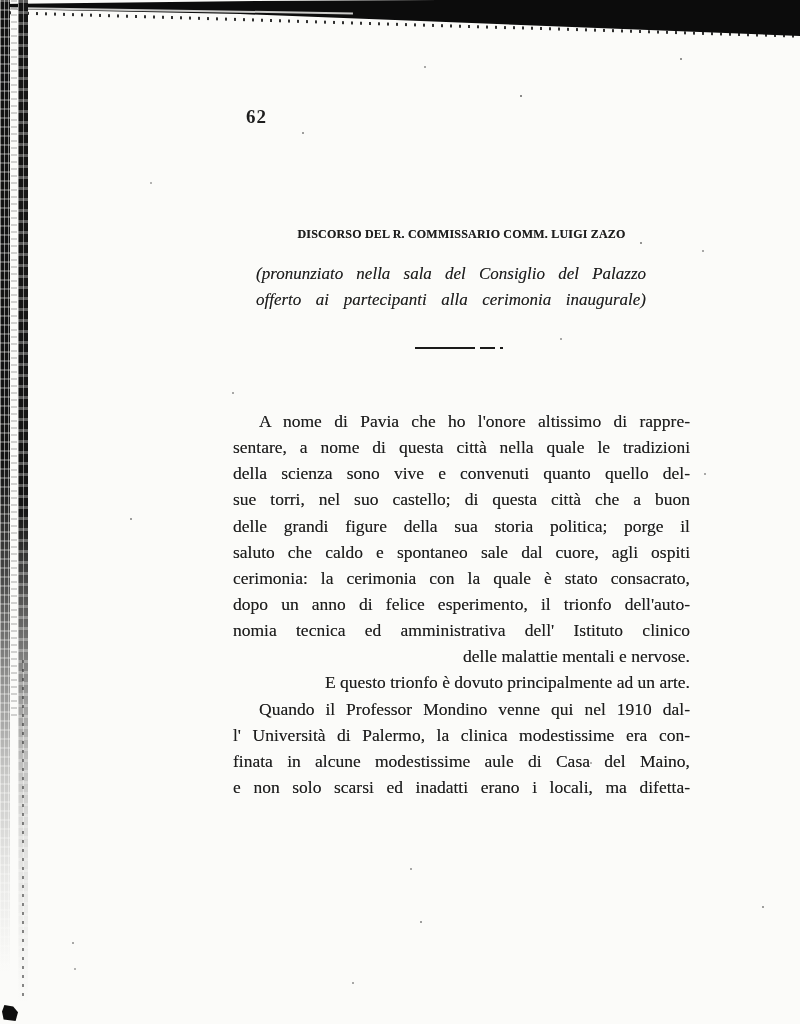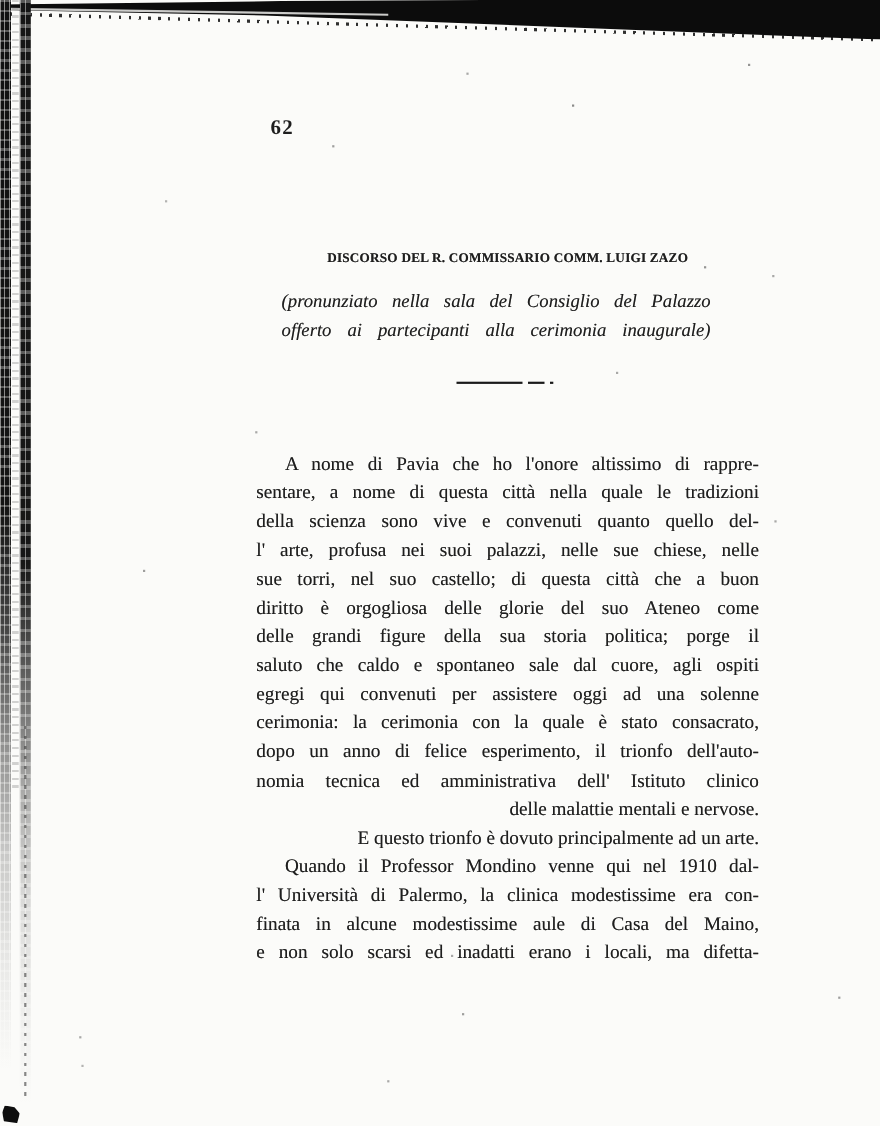--- a/index.html
+++ b/index.html
@@ -139,26 +139,23 @@
   <div class="title-rule">
     <div class="seg seg-long"></div>
     <div class="seg seg-short"></div>
     <div class="seg seg-dot"></div>
   </div>
 
   <div class="doc-body">
     <div class="bl jst ind">A nome di Pavia che ho l'onore altissimo di rappre-</div>
     <div class="bl jst">sentare, a nome di questa città nella quale le tradizioni</div>
     <div class="bl jst">della scienza sono vive e convenuti quanto quello del-</div>
-    <div class="bl jst">l' arte, profusa nei suoi palazzi, nelle sue chiese, nelle</div>
     <div class="bl jst">sue torri, nel suo castello; di questa città che a buon</div>
-    <div class="bl jst">diritto è orgogliosa delle glorie del suo Ateneo come</div>
     <div class="bl jst">delle grandi figure della sua storia politica; porge il</div>
     <div class="bl jst">saluto che caldo e spontaneo sale dal cuore, agli ospiti</div>
-    <div class="bl jst">egregi qui convenuti per assistere oggi ad una solenne</div>
     <div class="bl jst">cerimonia: la cerimonia con la quale è stato consacrato,</div>
     <div class="bl jst">dopo un anno di felice esperimento, il trionfo dell'auto-</div>
     <div class="bl jst">nomia tecnica ed amministrativa dell' Istituto clinico</div>
     <div class="bl lft">delle malattie mentali e nervose.</div>
     <div class="bl lft ind">E questo trionfo è dovuto principalmente ad un arte.</div>
     <div class="bl jst ind">Quando il Professor Mondino venne qui nel 1910 dal-</div>
     <div class="bl jst">l' Università di Palermo, la clinica modestissime era con-</div>
     <div class="bl jst">finata in alcune modestissime aule di Casa del Maino,</div>
     <div class="bl jst">e non solo scarsi ed inadatti erano i locali, ma difetta-</div>
   </div>

